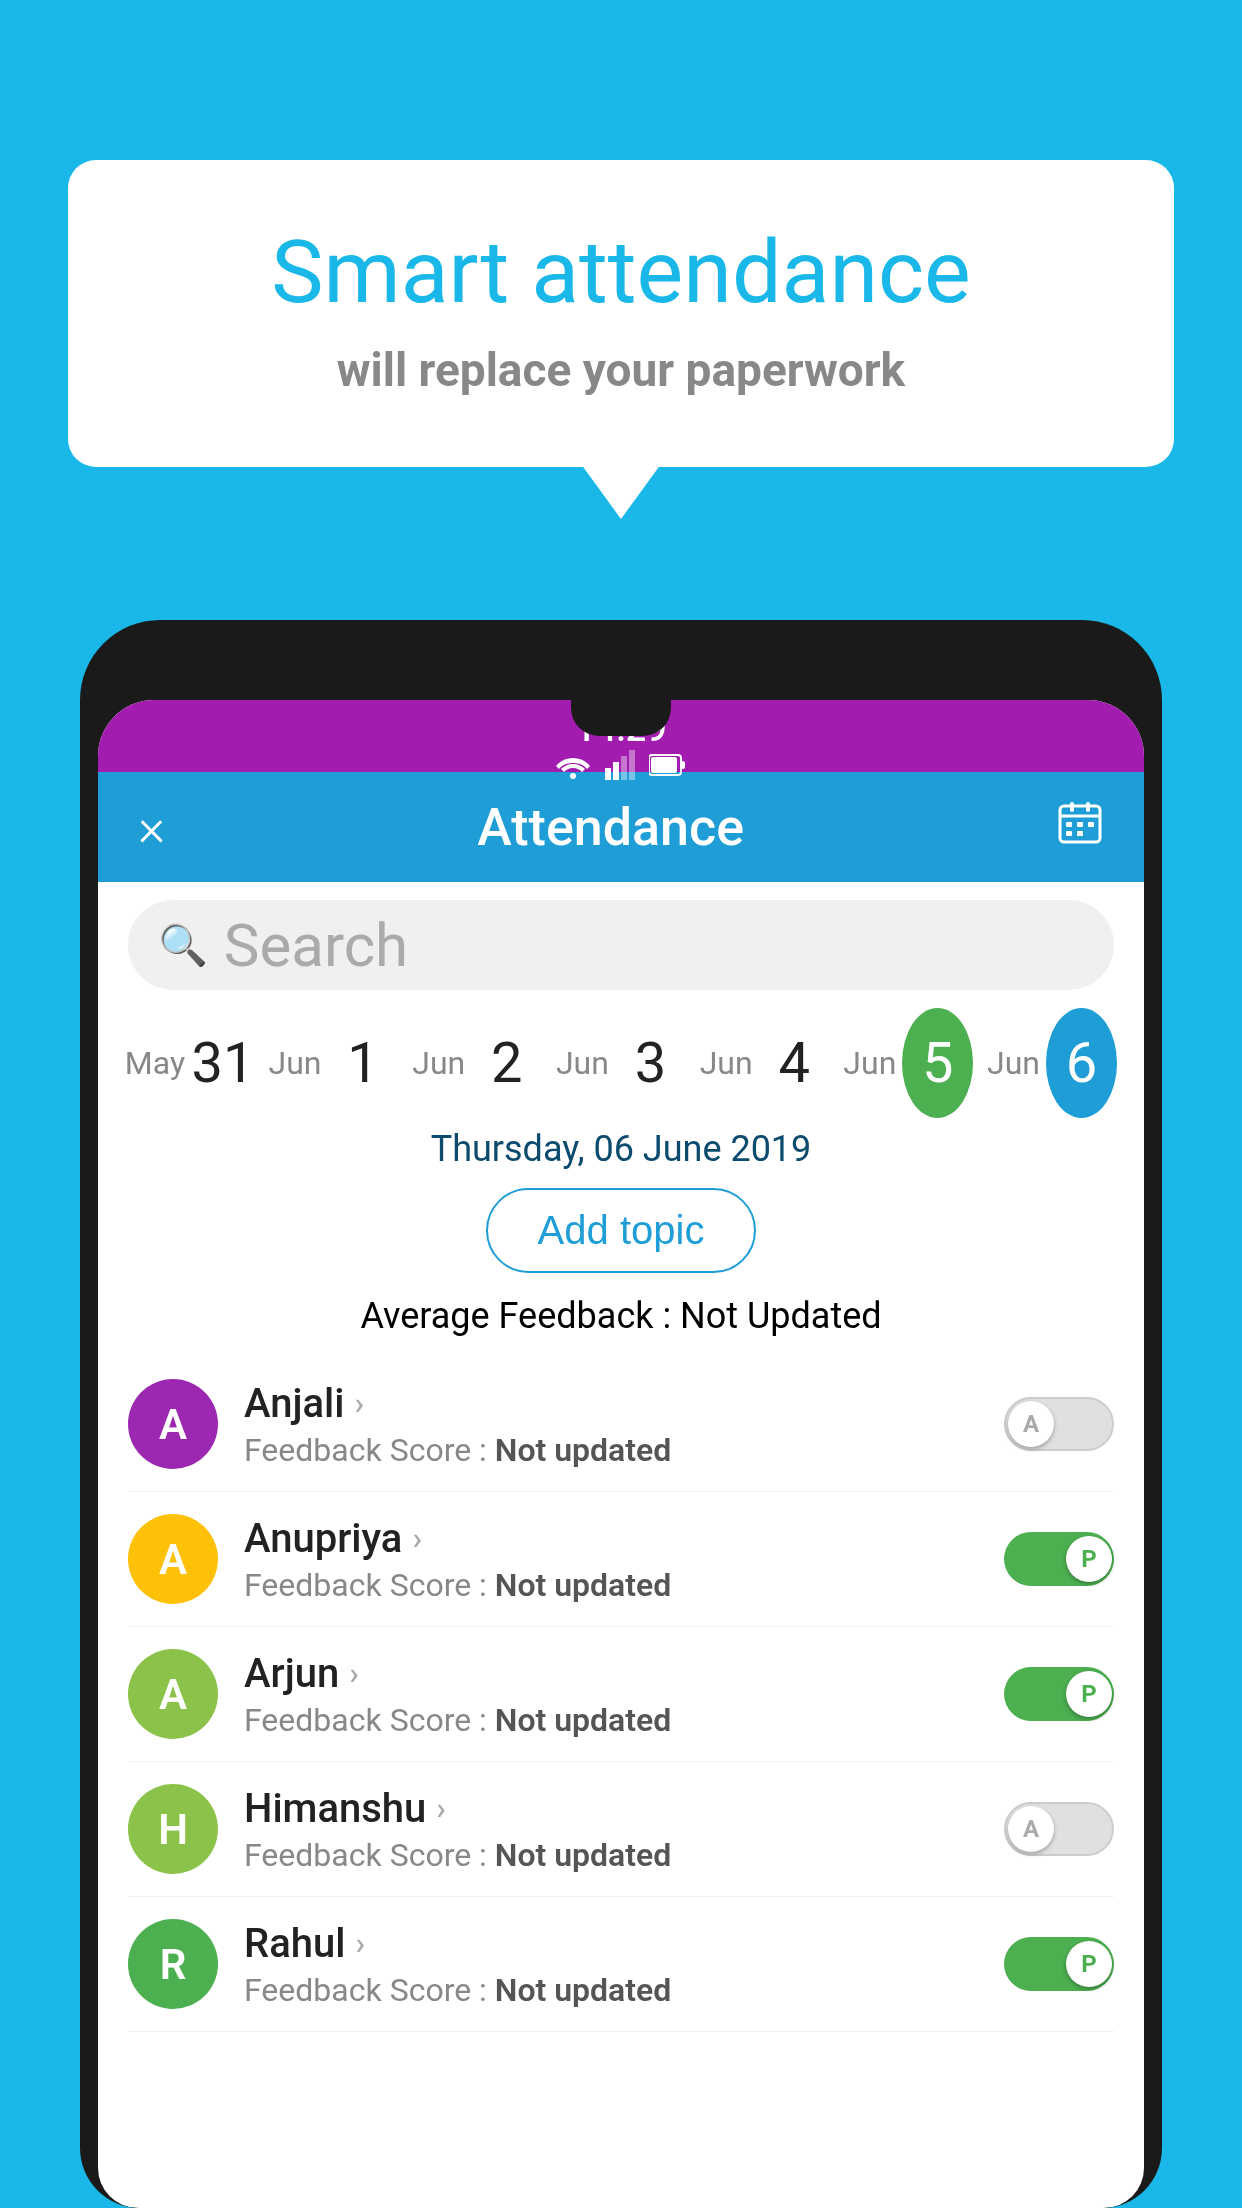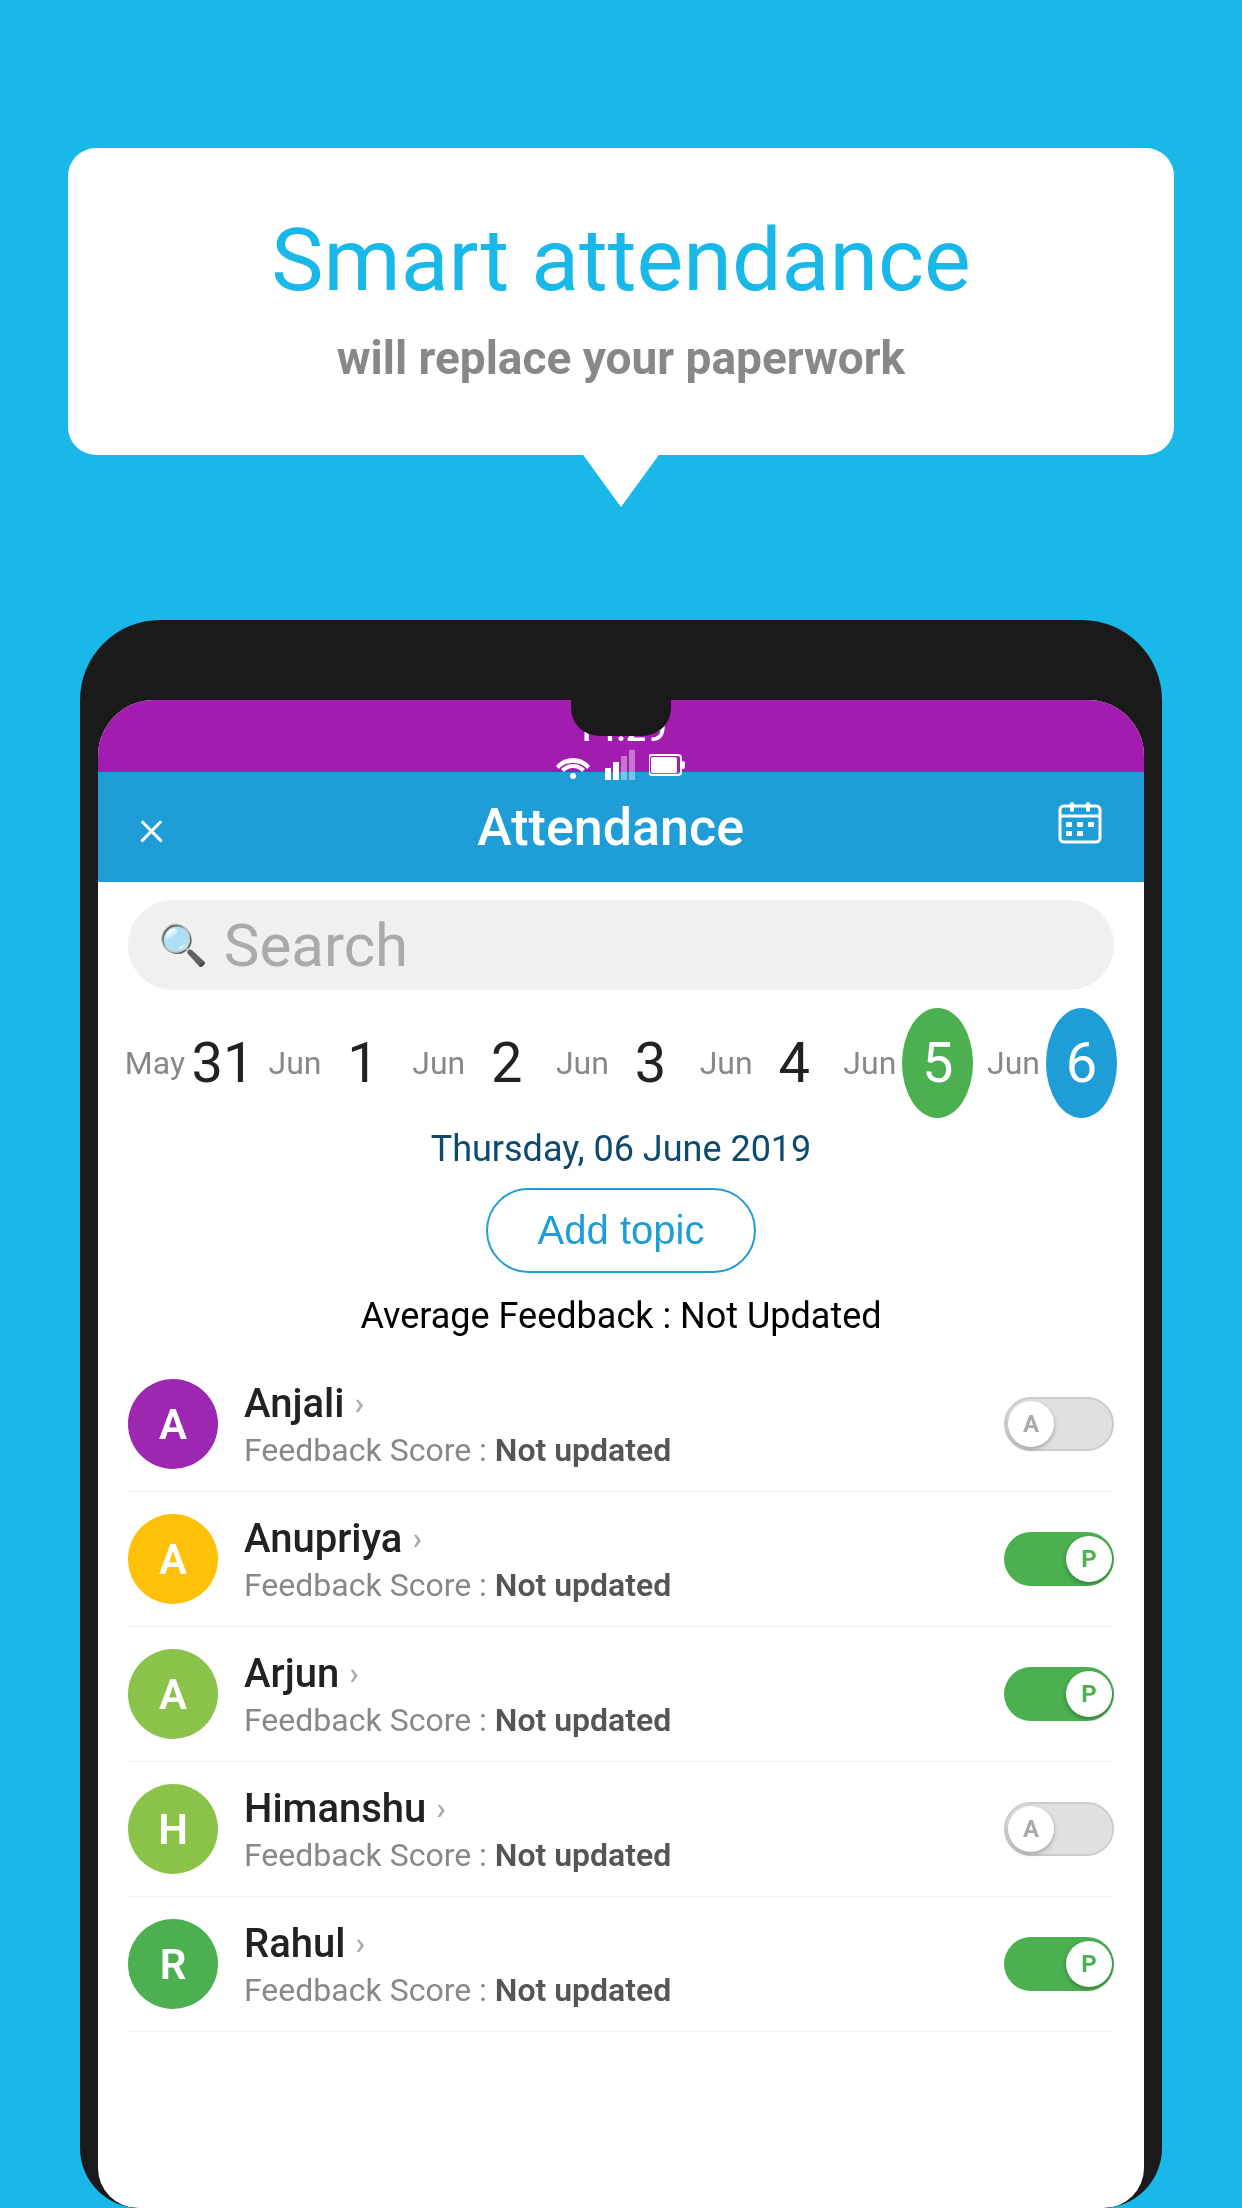--- a/index.html
+++ b/index.html
@@ -9,21 +9,21 @@
       height: 2208px;
       background-color: #1ab8e8;
       font-family: 'Roboto', Arial, sans-serif;
       overflow: hidden;
       position: relative;
     }
 
     
     .speech-bubble {
       position: absolute;
-      top: 148px;
+      top: 160px;
       left: 68px;
       right: 68px;
       background: white;
       border-radius: 28px;
       padding: 60px 40px 70px;
       text-align: center;
     }
     .speech-bubble::after {
       content: '';
       position: absolute;

